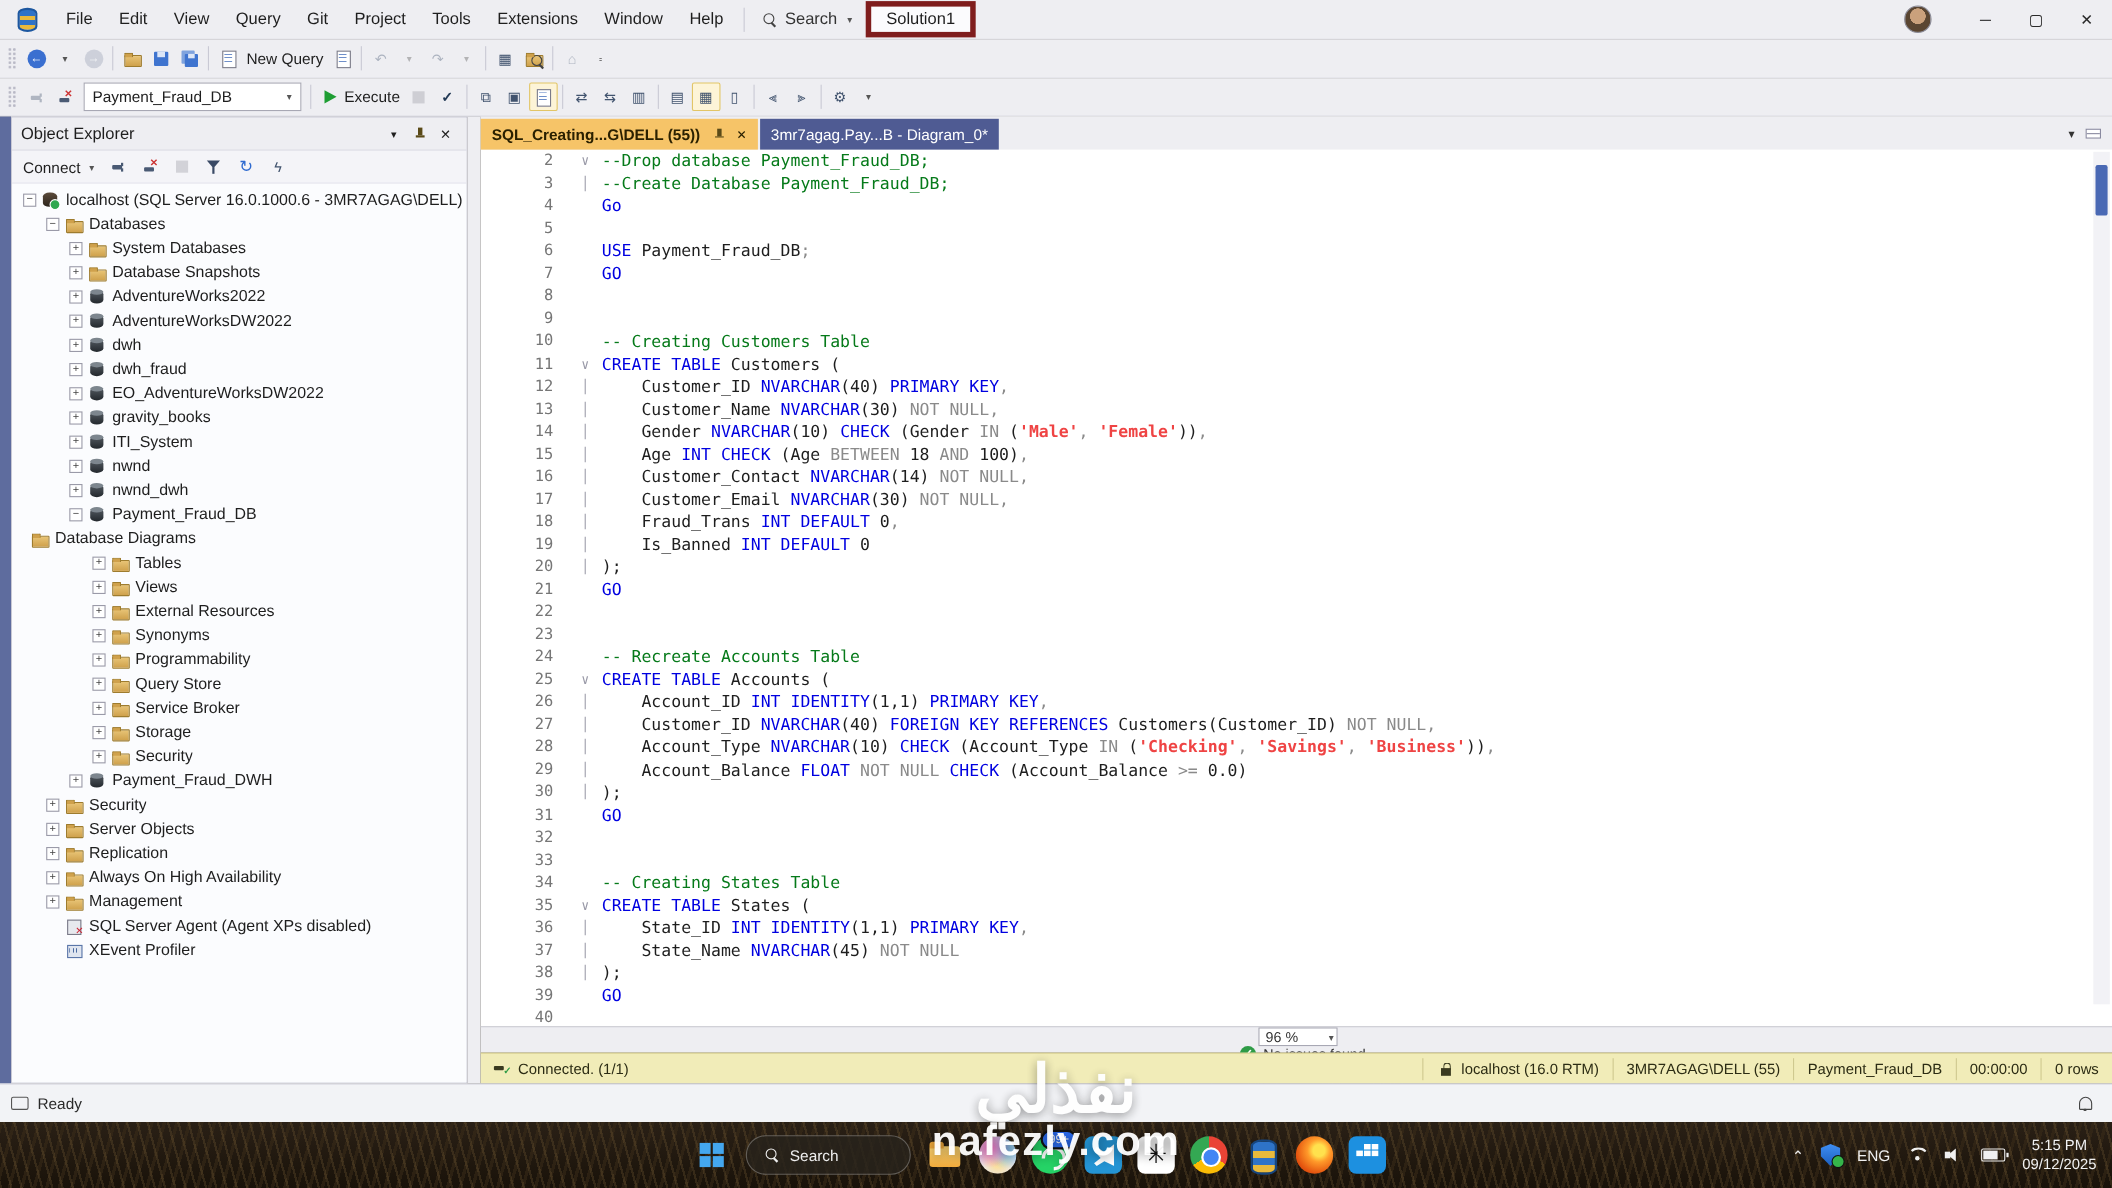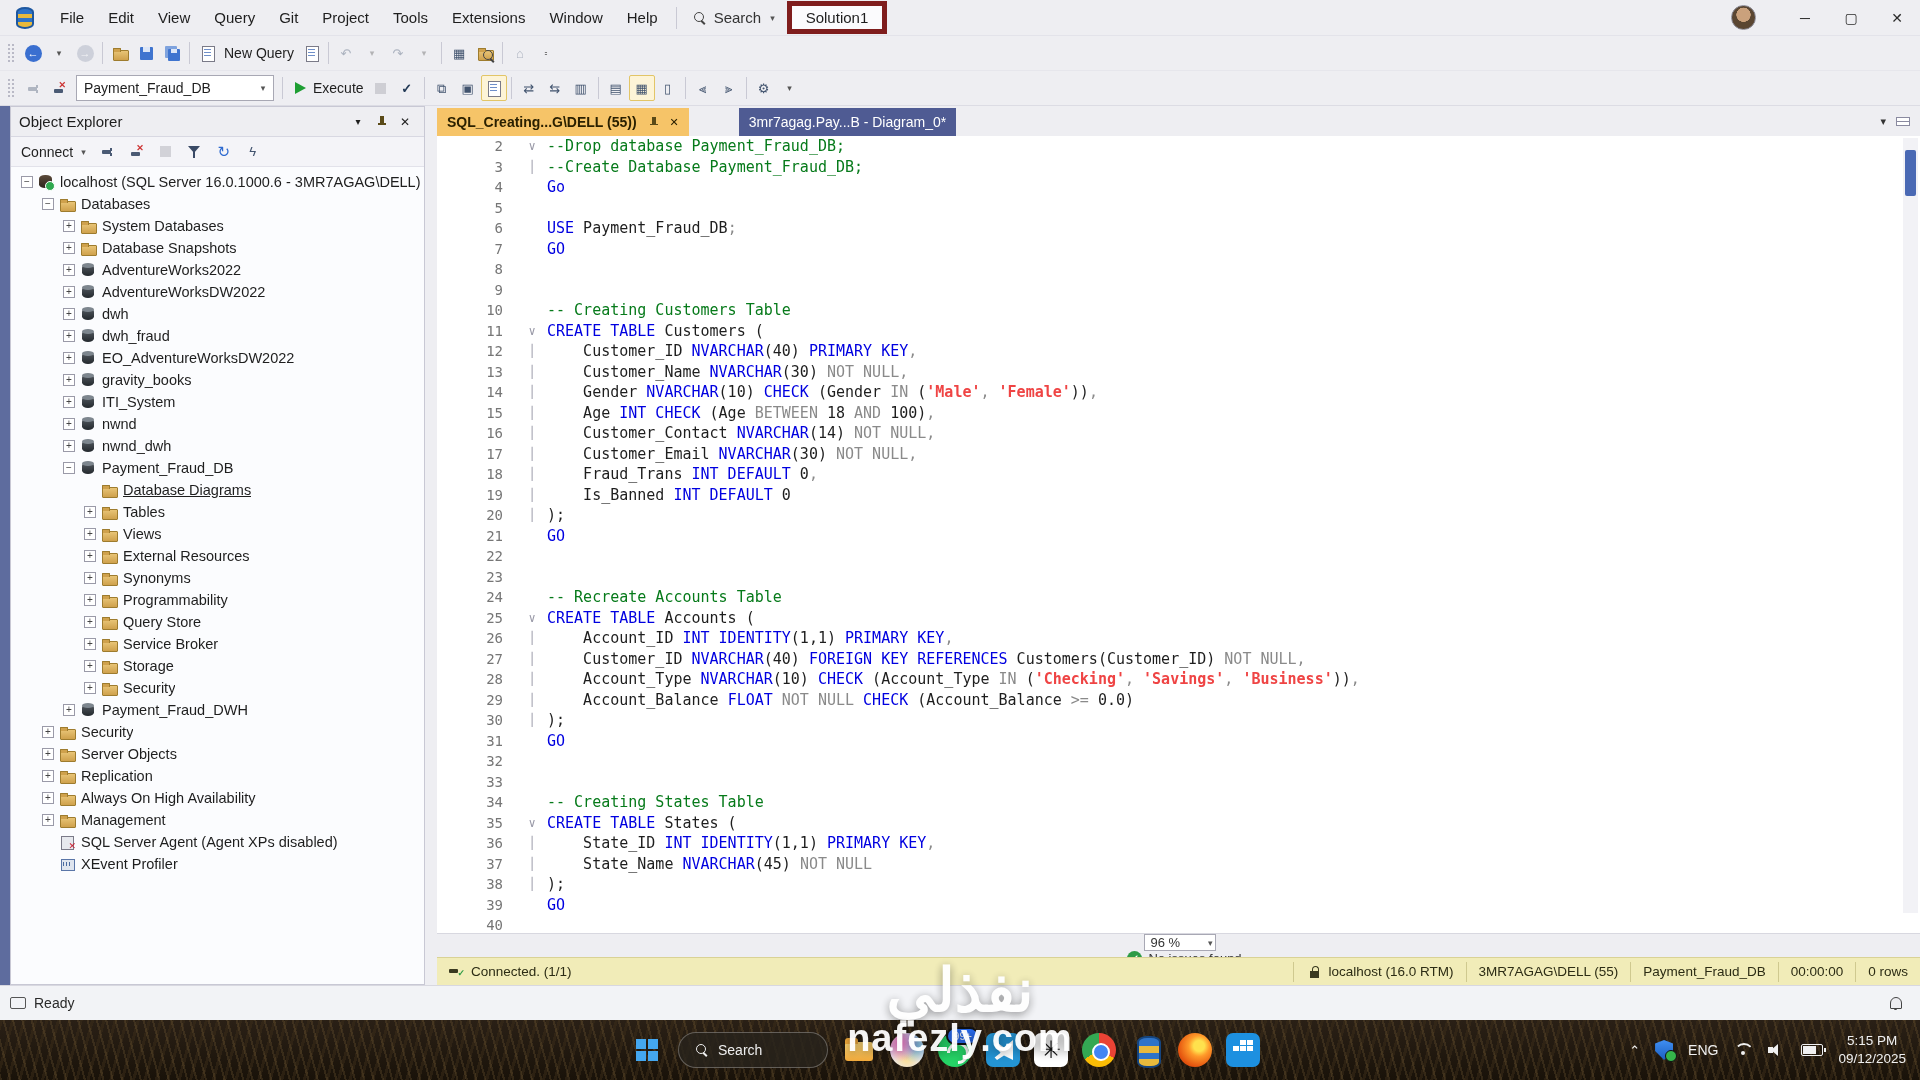--- a/index.html
+++ b/index.html
@@ -524,21 +524,21 @@
         <div class="tree-row" style="padding-left: 52px;">
           <span class="exp">+</span>
           <span class="ic ic-db-sm"></span>
           <span class="tree-label">nwnd_dwh</span>
         </div>
         <div class="tree-row" style="padding-left: 52px;">
           <span class="exp">−</span>
           <span class="ic ic-db-sm"></span>
           <span class="tree-label">Payment_Fraud_DB</span>
         </div>
-        <div class="tree-row" style="padding-left: 73px; text-decoration: underline;">
+        <div class="tree-row" style="">
           <span class="exp none"></span>
           <span class="ic ic-folder"></span>
           <span class="tree-label">Database Diagrams</span>
         </div>
         <div class="tree-row" style="padding-left: 73px;">
           <span class="exp">+</span>
           <span class="ic ic-folder"></span>
           <span class="tree-label">Tables</span>
         </div>
         <div class="tree-row" style="padding-left: 73px;">
@@ -620,21 +620,21 @@
           <span class="exp none"></span>
           <span class="ic ic-xe"></span>
           <span class="tree-label">XEvent Profiler</span>
         </div>
       </div>
   </div>
   <div id="splitter"></div>
 
   <div id="editor">
     <div id="tabbar">
-      <div id="tabs" style="display:flex;align-items:flex-end;gap:48px;">
+      <div id="tabs" style="display:flex;align-items:flex-end;">
           <div class="tab active">
             <span>SQL_Creating...G\DELL (55))</span>
             <span class="ic ic-pin"></span>
             <span class="tclose">✕</span>
           </div>
           <div class="tab inactive">
             <span>3mr7agag.Pay...B - Diagram_0*</span>
           </div>
         </div>
       <div id="tabbar-right">

